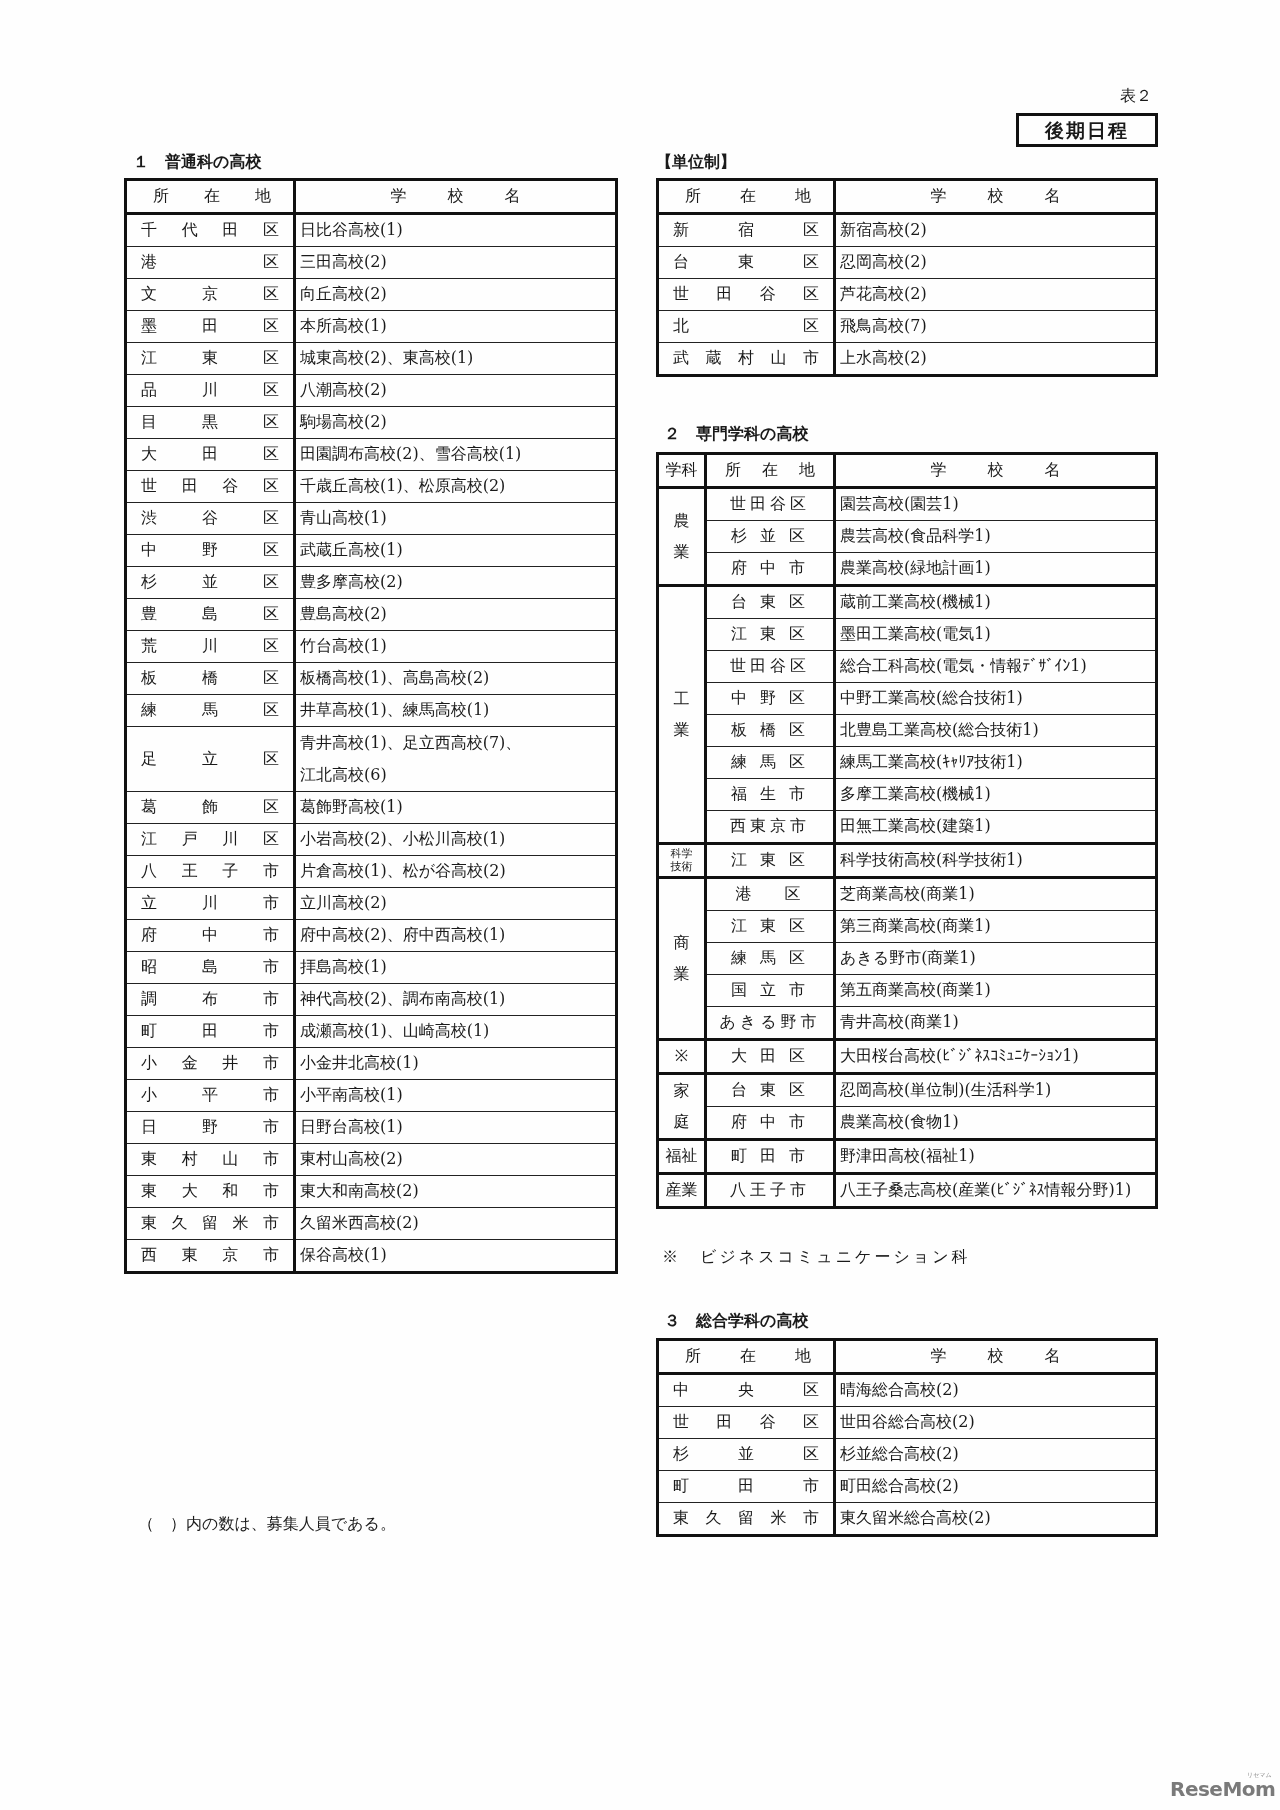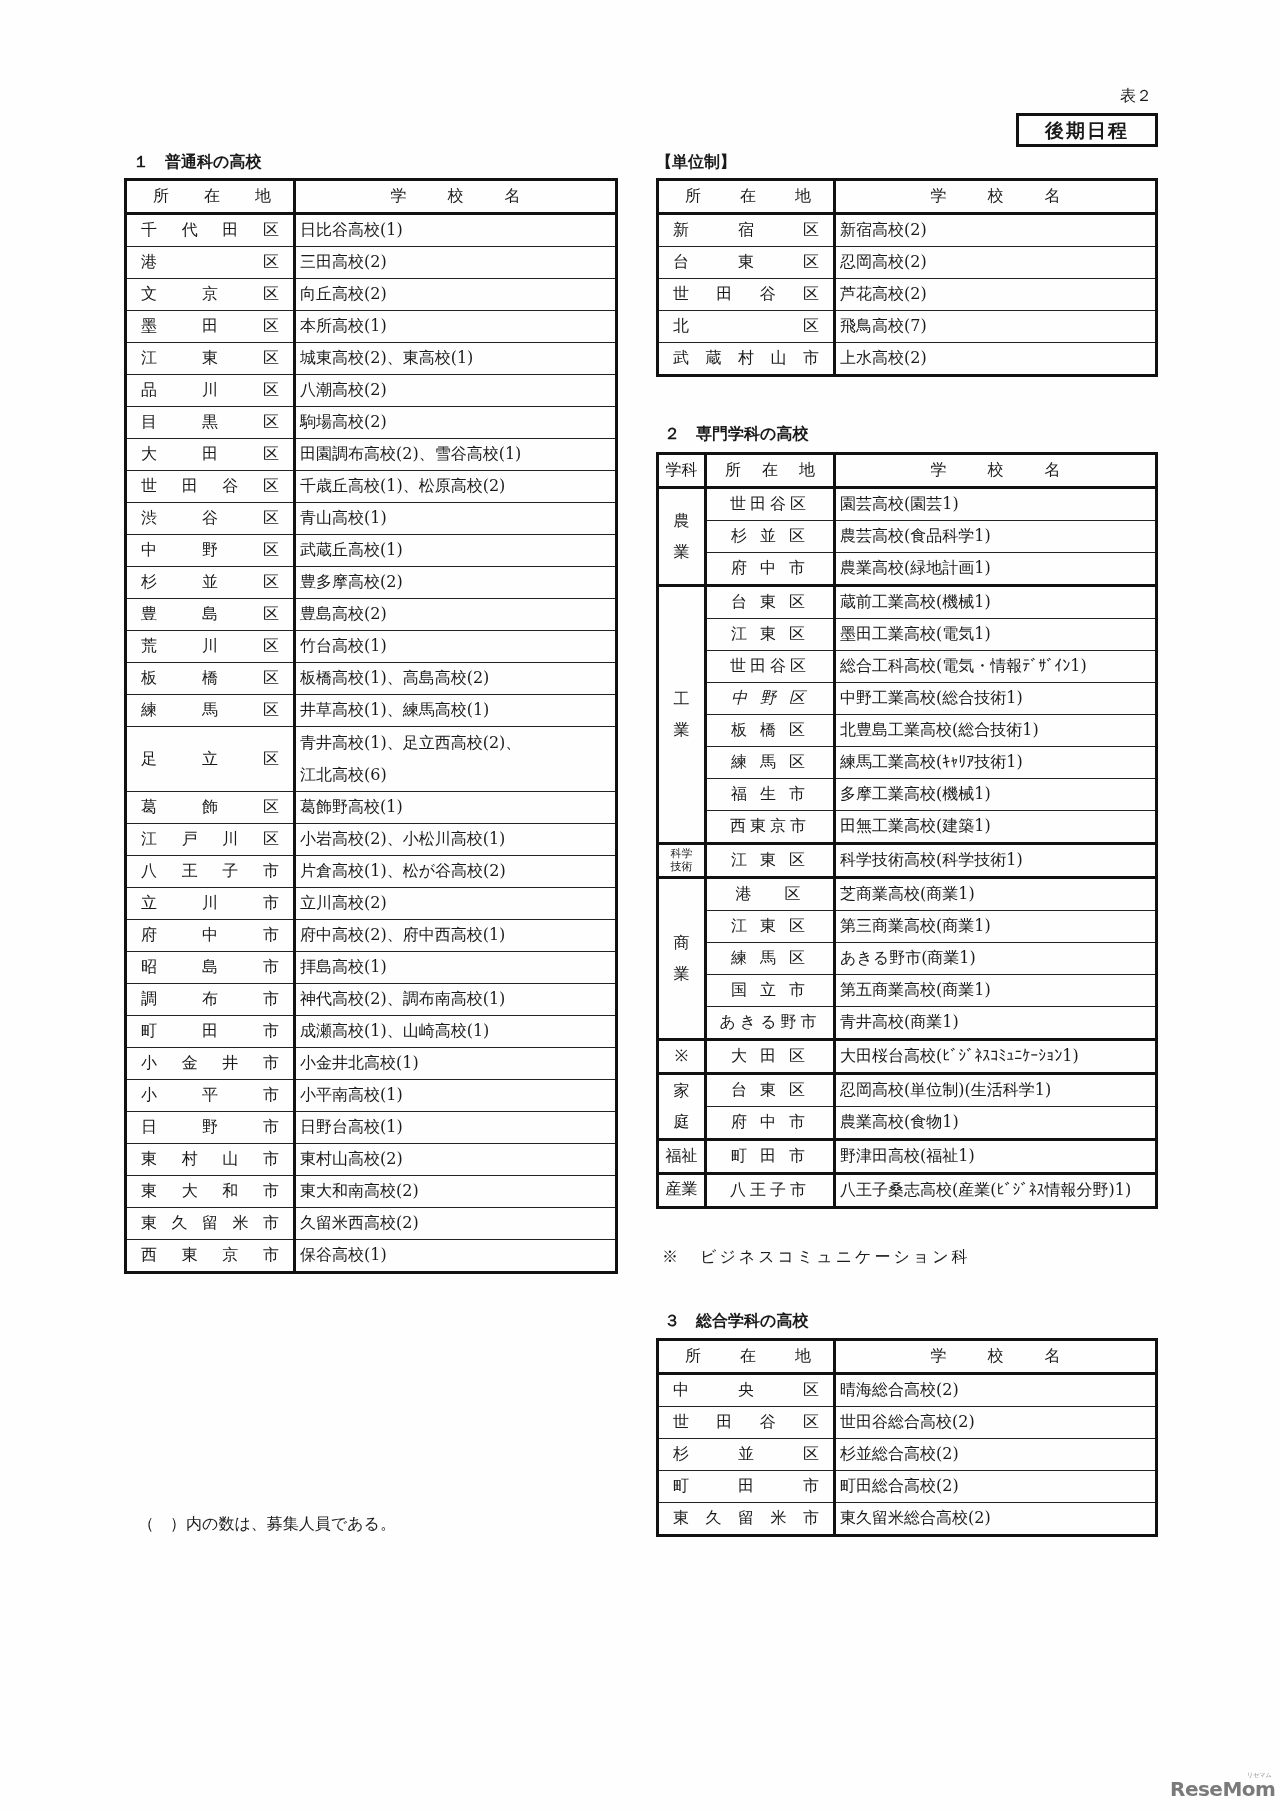--- a/index.html
+++ b/index.html
@@ -222,21 +222,21 @@
       </tr>
       <tr>
         <td class="loc">
           <span>
             <i style="font-style: normal;">足</i>
             <i style="font-style: normal;">立</i>
             <i style="font-style: normal;">区</i>
           </span>
         </td>
         <td class="school" style="height: 64px; line-height: 32px;">
-          <div>青井高校(1)、足立西高校(2)、</div>
+          <div>青井高校(1)、足立西高校(7)、</div>
           <div>江北高校(6)</div>
         </td>
       </tr>
       <tr>
         <td class="loc">
           <span>
             <i style="font-style: normal;">葛</i>
             <i style="font-style: normal;">飾</i>
             <i style="font-style: normal;">区</i>
           </span>
@@ -538,21 +538,21 @@
         <td class="school">墨田工業高校(電気1)</td>
       </tr>
       <tr>
         <td class="loc2">
           <span class="tight" style="letter-spacing: 4px;">世田谷区</span>
         </td>
         <td class="school">総合工科高校(電気・情報ﾃﾞｻﾞｲﾝ1)</td>
       </tr>
       <tr>
         <td class="loc2">
-          <span class="tight" style="letter-spacing: 4px; font-style: italic;">中 野 区</span>
+          <span class="tight" style="letter-spacing: 4px;">中 野 区</span>
         </td>
         <td class="school">中野工業高校(総合技術1)</td>
       </tr>
       <tr>
         <td class="loc2">
           <span class="tight" style="letter-spacing: 4px;">板 橋 区</span>
         </td>
         <td class="school">北豊島工業高校(総合技術1)</td>
       </tr>
       <tr>
@@ -645,21 +645,21 @@
       <tr class="grp-top">
         <td class="dept" rowspan="1" style="padding: 0px;">
           <div>福祉</div>
         </td>
         <td class="loc2">
           <span class="tight" style="letter-spacing: 4px;">町 田 市</span>
         </td>
         <td class="school">野津田高校(福祉1)</td>
       </tr>
       <tr class="grp-top">
-        <td class="dept" rowspan="1" style="padding: 0px; font-family: Liberation Mono, monospace;">
+        <td class="dept" rowspan="1" style="padding: 0px;">
           <div>産業</div>
         </td>
         <td class="loc2">
           <span class="tight" style="letter-spacing: 4px;">八王子市</span>
         </td>
         <td class="school">八王子桑志高校(産業(ﾋﾞｼﾞﾈｽ情報分野)1)</td>
       </tr>
     </tbody>
 </table>
 <div class="abs" style="left:662px; top:1247px; font-size:16px; letter-spacing:3px;">※　ビジネスコミュニケーション科</div>

